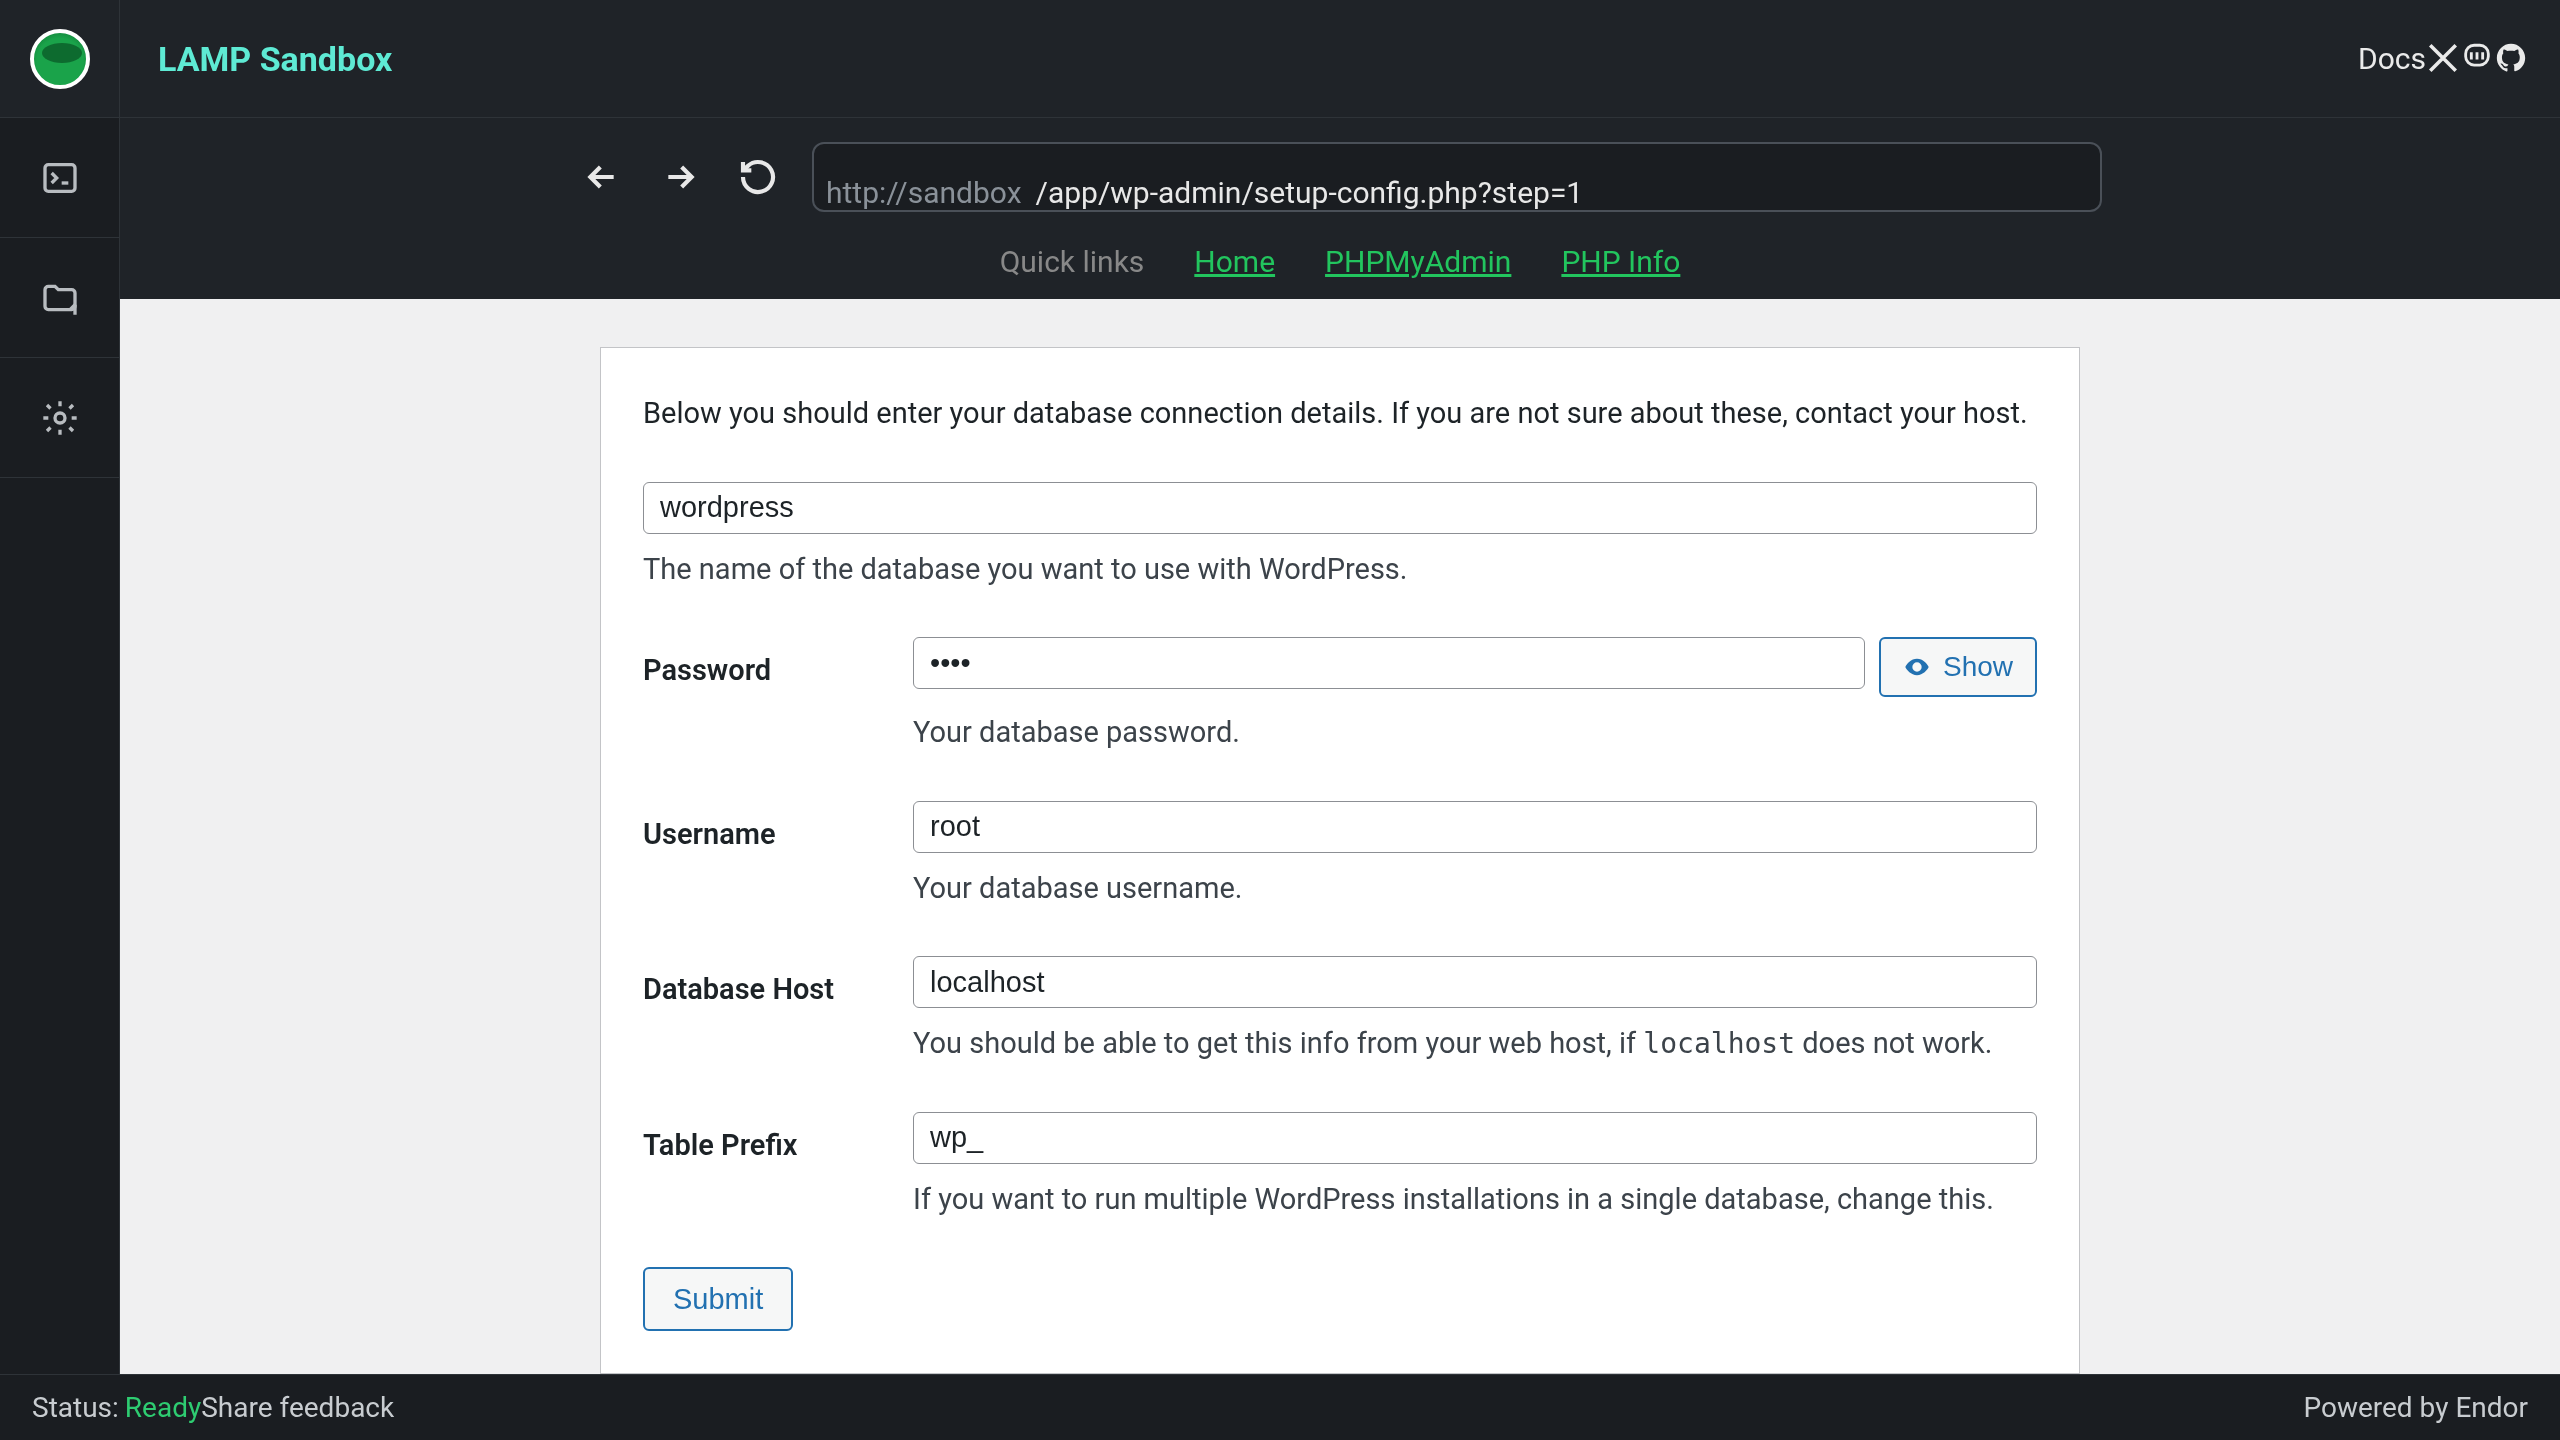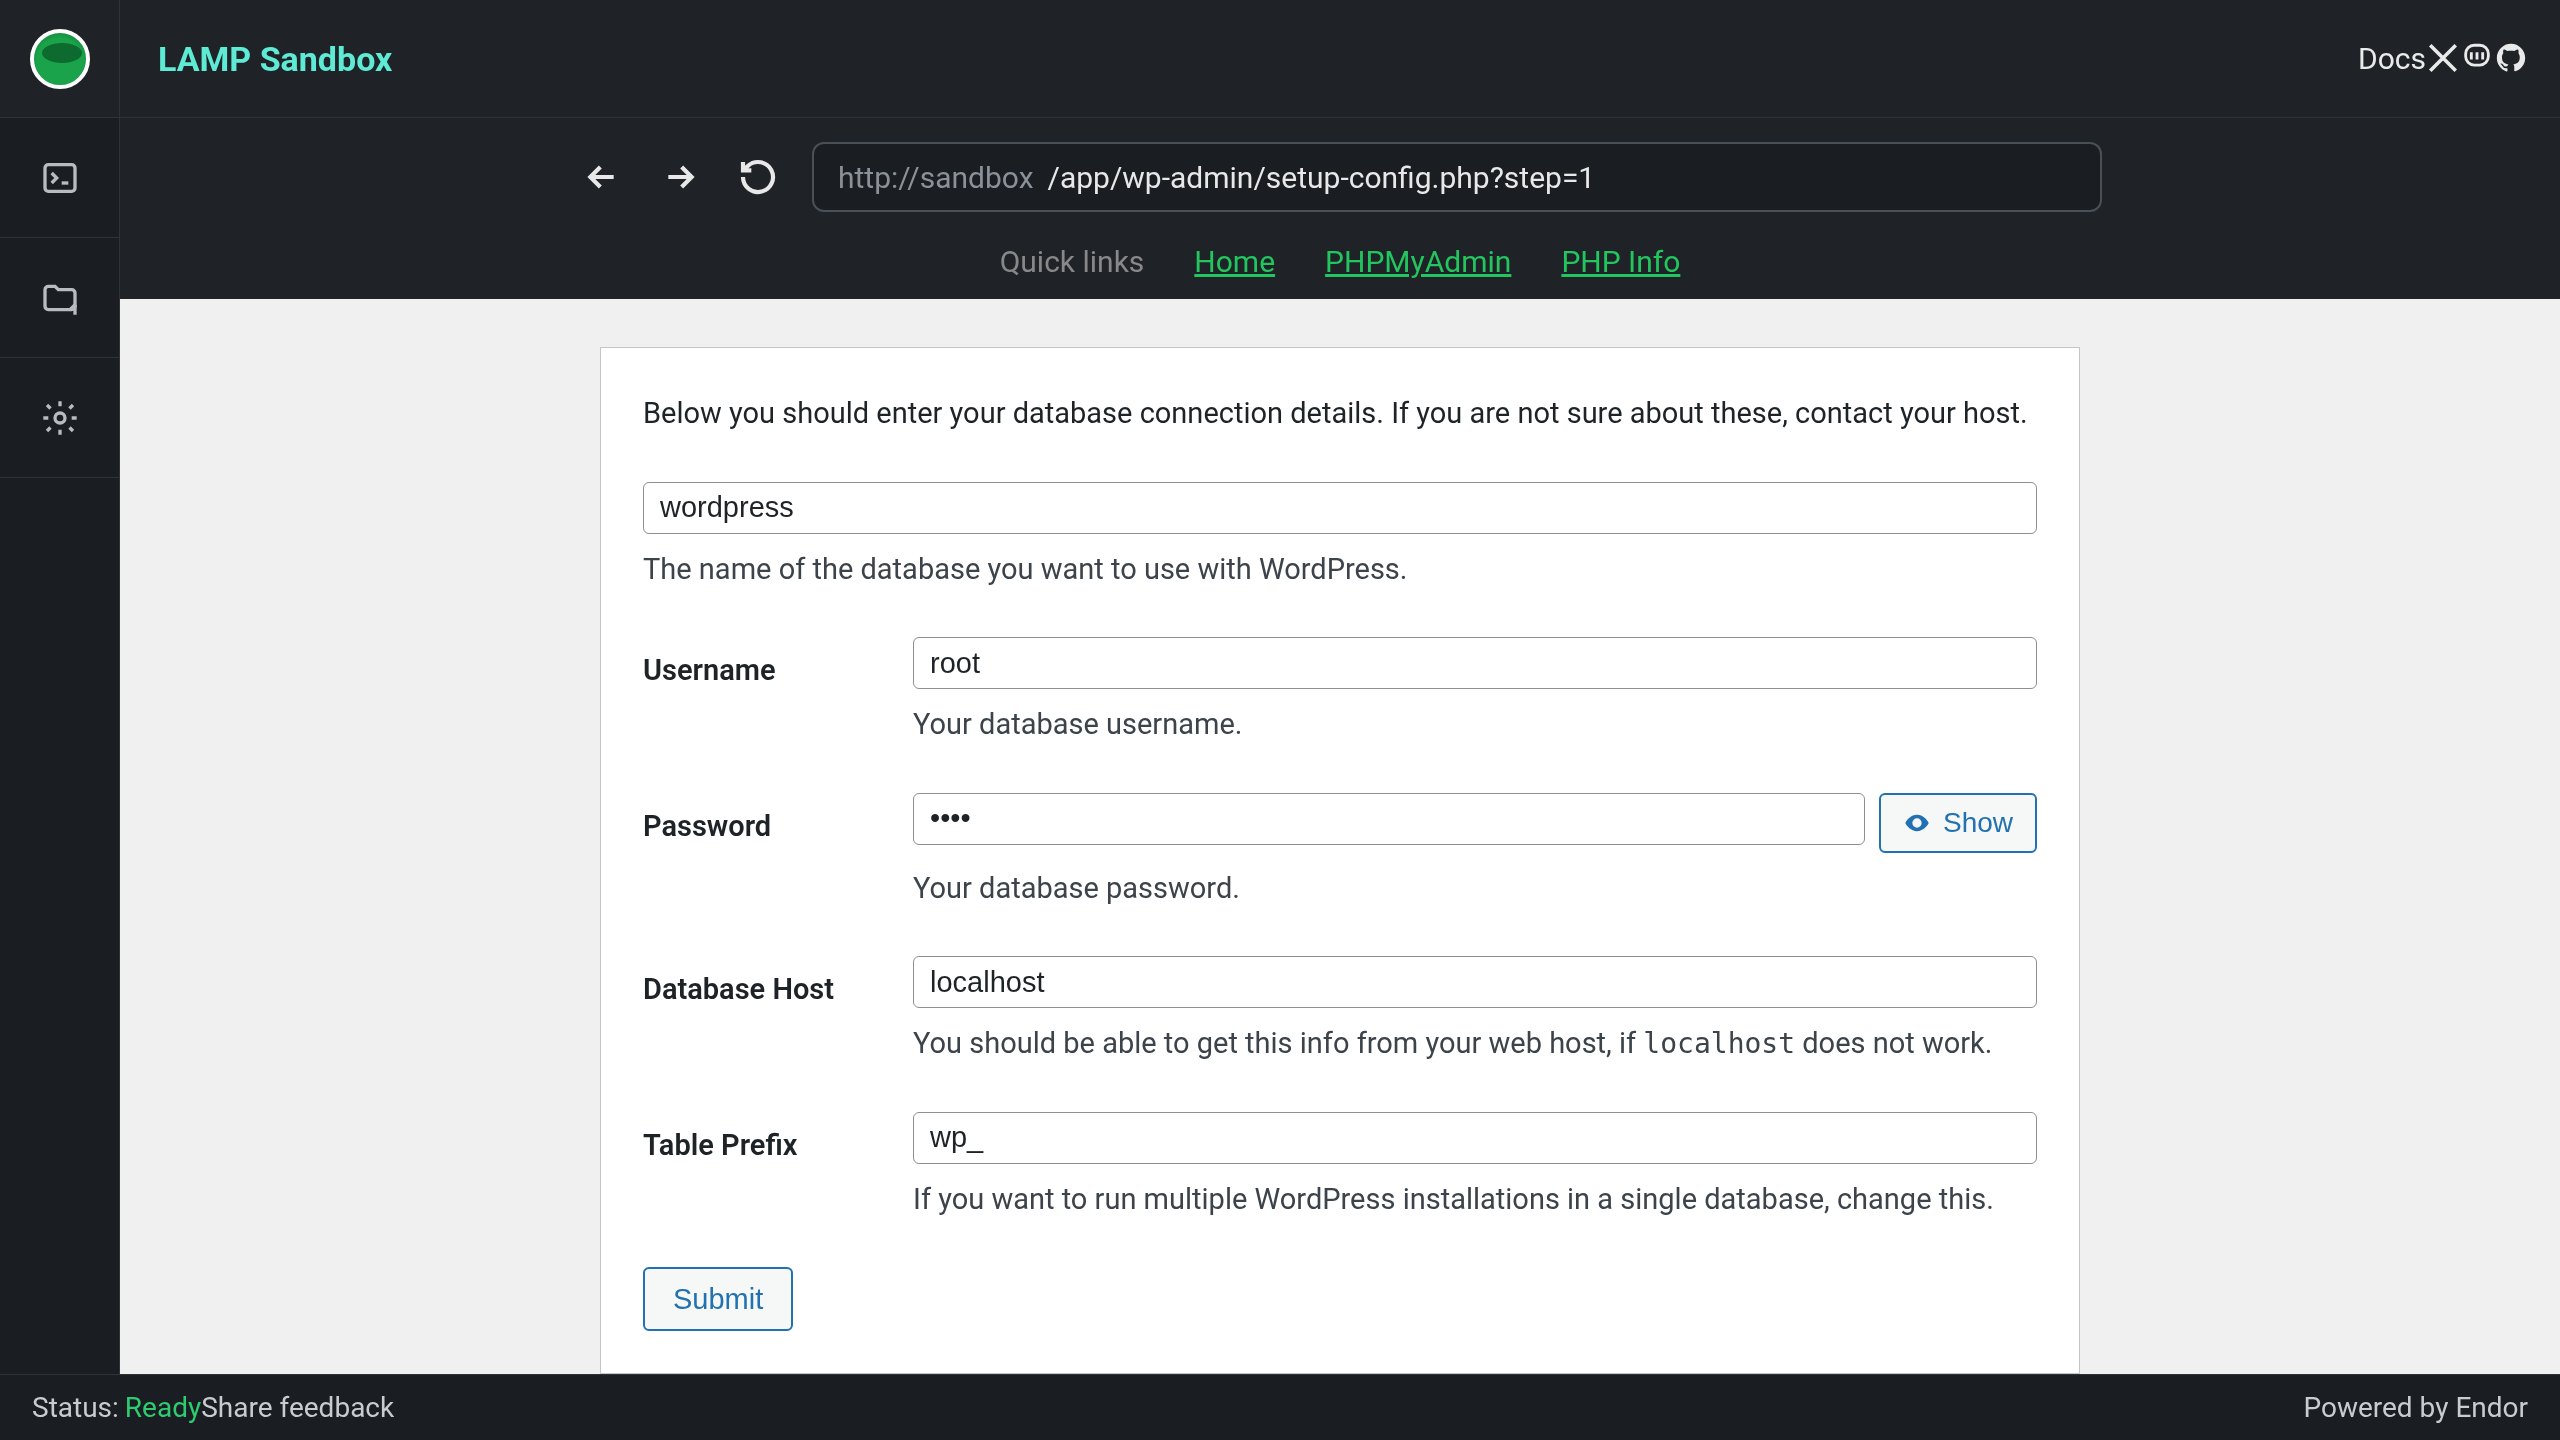--- a/index.html
+++ b/index.html
@@ -105,22 +105,22 @@
   cursor: pointer;
 }
 .nav-btn svg { width: 40px; height: 40px; stroke: #e8e8e8; fill: none; stroke-width: 2.5; }
 .url-bar {
   width: 1290px;
   height: 70px;
   border: 2px solid #4a5058;
   border-radius: 12px;
   background: #1a1d21;
   display: flex;
-  align-items: center;
-  padding: 0 24px;
+  align-items: flex-end;
+  padding: 0 12px;
   font-size: 30px;
 }
 .url-prefix { color: #8a9199; margin-right: 14px; }
 .url-path { color: #e8e8e8; }
 
 .quick-links-row {
   display: flex;
   align-items: center;
   justify-content: center;
   gap: 50px;
@@ -308,44 +308,44 @@
           <p class="wp-intro">Below you should enter your database connection details. If you are not sure about these, contact your host.</p>
 
           <div class="wp-row">
             <div class="wp-field-col">
               <input class="wp-input" value="wordpress" style="">
               <div class="wp-help">The name of the database you want to use with WordPress.</div>
             </div>
           </div>
 
           <div class="wp-row">
-            <div class="wp-label">Username</div>
-            <div class="wp-field-col">
-              <input class="wp-input" value="root" style="">
-              <div class="wp-help">Your database username.</div>
-            </div>
-          </div>
-
-          <div class="wp-row">
             <div class="wp-label">Password</div>
             <div class="wp-field-col">
               <div class="pw-row">
                 <input class="wp-input" value="••••" style="">
                 <button class="show-btn">
                   <svg viewBox="0 0 24 24">
                       <path d="M12 5c-5 0-9 4.5-10 7 1 2.5 5 7 10 7s9-4.5 10-7c-1-2.5-5-7-10-7zm0 11a4 4 0 1 1 0-8 4 4 0 0 1 0 8z"></path>
                     </svg>
                   <span>Show</span>
                 </button>
               </div>
               <div class="wp-help">Your database password.</div>
             </div>
           </div>
 
           <div class="wp-row">
+            <div class="wp-label">Username</div>
+            <div class="wp-field-col">
+              <input class="wp-input" value="root" style="">
+              <div class="wp-help">Your database username.</div>
+            </div>
+          </div>
+
+          <div class="wp-row">
             <div class="wp-label">Database Host</div>
             <div class="wp-field-col">
               <input class="wp-input" value="localhost" style="">
               <div class="wp-help">
                 <span>You should be able to get this info from your web host, if </span><code>localhost</code><span> does not work.</span>
               </div>
             </div>
           </div>
 
           <div class="wp-row">

